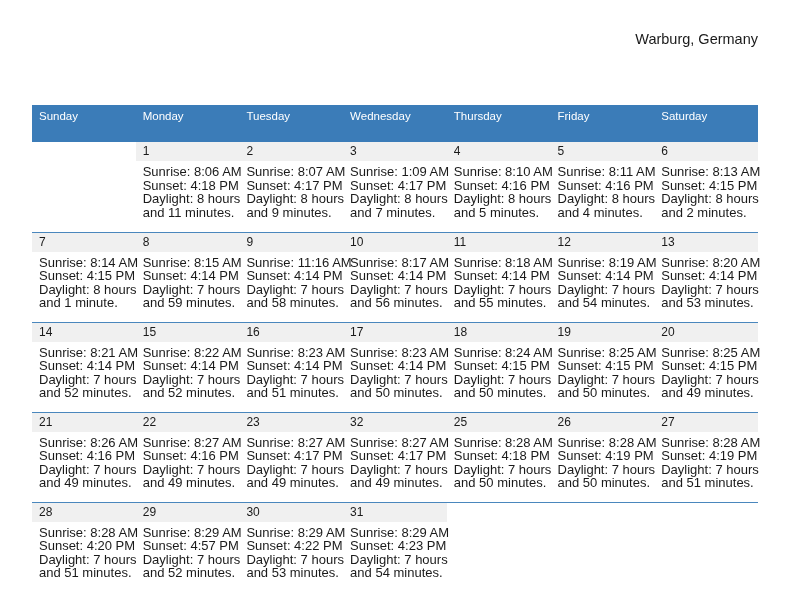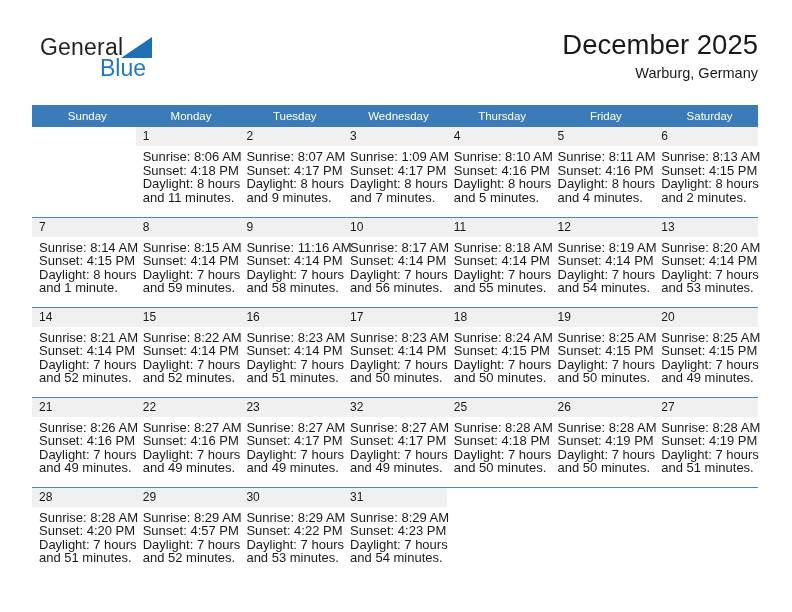--- a/index.html
+++ b/index.html
@@ -88,22 +88,22 @@
     top: 105px;
     width: 726px;
     border-collapse: collapse;
     table-layout: fixed;
   }
   .calendar th {
     background: #3b7cb8;
     color: #ffffff;
     font-size: 11.5px;
     font-weight: normal;
-    text-align: center;
-    padding: 5px 0 5px 7px;
+    text-align: left;
+    padding: 5px 0 20px 7px;
     height: 19px;
     box-sizing: border-box;
   }
   .calendar td {
     vertical-align: top;
     padding: 0;
     border-top: 1px solid #4a87bd;
     height: 90px;
     box-sizing: border-box;
   }
@@ -132,28 +132,22 @@
     white-space: nowrap;
   }
 </style>
 </head>
 <body>
 
 <div class="page">
 
   <div class="header">
 
-    <div class="logo">
-      <span class="logo-general">General</span>
-      <span class="logo-triangle"></span>
-      <span class="logo-blue">Blue</span>
-    </div>
 
     <div class="title-wrap">
-      <div class="cal-title">December 2025</div>
       <div class="cal-subtitle">Warburg, Germany</div>
     </div>
 
   </div>
 
   <table class="calendar">
     <colgroup>
       <col style="width:14.2857%">
         <col style="width:14.2857%">
         <col style="width:14.2857%">

